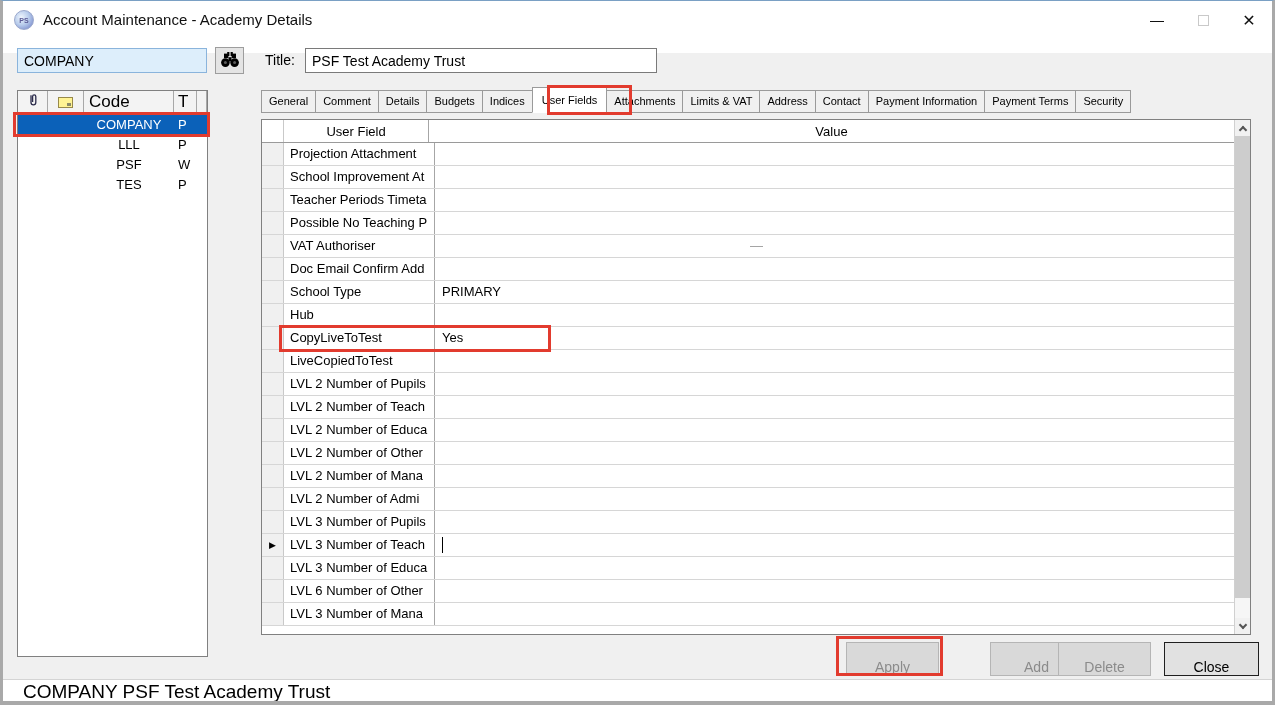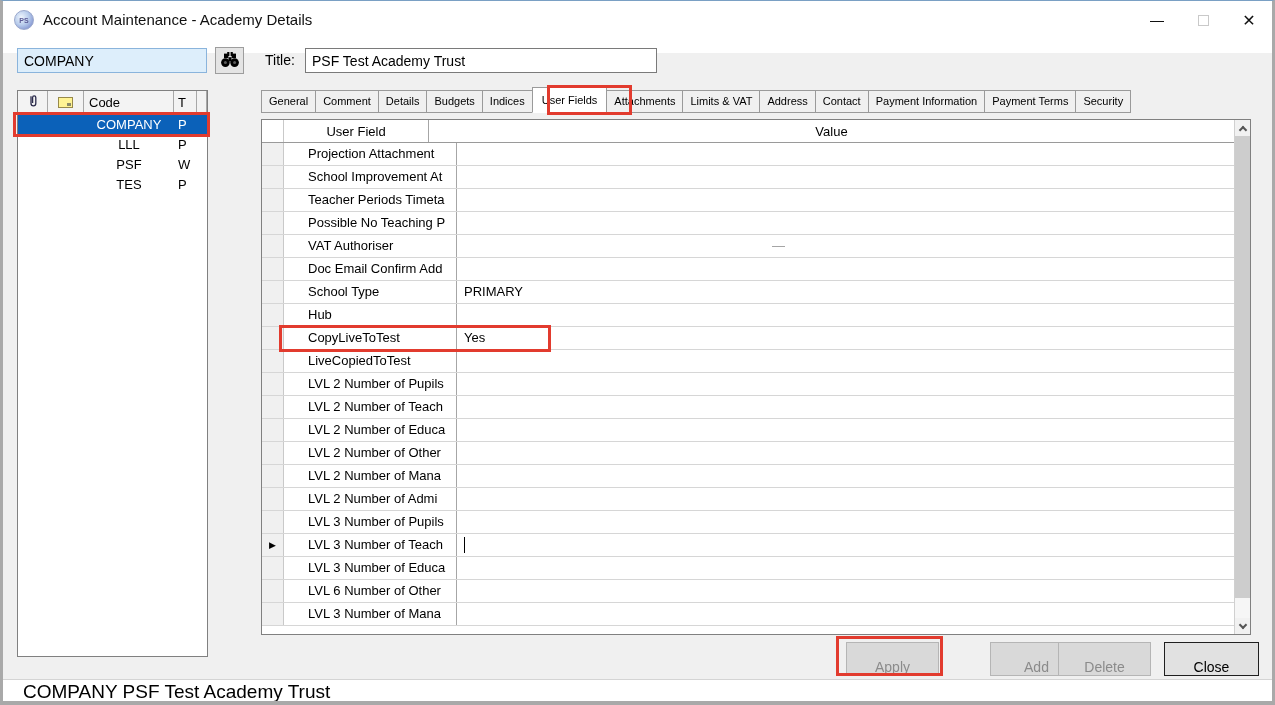--- a/index.html
+++ b/index.html
@@ -23,21 +23,21 @@
   .max-box{width:11px;height:11px;border:1px solid #c9c9c9;}
   
   .search-input{position:absolute;left:14px;top:47px;width:190px;height:25px;
     background:#ddeefb;border:1px solid #8ab4dc;font-size:14px;padding:0 6px;color:#000;outline:none;}
   .binoc-btn{position:absolute;left:212px;top:46px;width:29px;height:27px;background:#e4e4e4;
     border:1px solid #9d9d9d;display:flex;align-items:center;justify-content:center;padding:0;}
   .listbox{position:absolute;left:14px;top:89px;width:191px;height:567px;background:#ffffff;
     border:1px solid #808080;}
   .list-head{display:flex;height:23px;}
   .lh-cell{background:#f3f3f3;border-right:1px solid #a8a8a8;border-bottom:1px solid #a8a8a8;
-    display:flex;align-items:center;font-size:13px;color:#000;overflow:hidden;}
+    display:flex;align-items:center;font-size:17px;color:#000;overflow:hidden;}
   .lh-c1{width:30px;justify-content:center;}
   .lh-c2{width:36px;justify-content:center;}
   .lh-c3{width:90px;padding-left:5px;}
   .lh-c4{width:23px;padding-left:4px;}
   .lh-c5{flex:1;}
   .note-icon{width:15px;height:11px;background:#fff394;border:1px solid #97894a;position:relative;}
   .note-icon::after{content:"";position:absolute;right:1px;bottom:1px;width:4px;height:3px;background:#8b8b6a;}
   .list-row{display:flex;height:20px;font-size:13px;color:#000;align-items:center;}
   .lr-c1{width:30px;}
   .lr-c2{width:36px;}
@@ -60,21 +60,21 @@
     border:1px solid #808080;}
   .uf-inner{position:absolute;left:0;top:0;right:16px;bottom:0;overflow:hidden;}
   .t-head{display:flex;height:23px;border-bottom:1px solid #9a9a9a;font-size:13px;}
   .th-gutter{width:22px;border-right:1px solid #c9c9c9;}
   .th-field{width:145px;border-right:1px solid #a6a6a6;display:flex;align-items:center;justify-content:center;}
   .th-value{flex:1;display:flex;align-items:center;justify-content:center;}
   .t-row{display:flex;height:23px;border-bottom:1px solid #d6d6d6;font-size:13px;}
   .gutter{width:22px;background:#f0f0f0;border-right:1px solid #c9c9c9;
     display:flex;align-items:center;justify-content:center;}
   .marker{font-size:9px;color:#000;}
-  .fname{width:173px;border-right:1px solid #a6a6a6;padding-left:24px;line-height:22px;
+  .fname{width:151px;border-right:1px solid #a6a6a6;padding-left:6px;line-height:22px;
     white-space:nowrap;overflow:hidden;}
   .fvalue{flex:1;position:relative;padding-left:7px;line-height:22px;white-space:nowrap;overflow:hidden;}
   .vat-dash{position:absolute;left:315px;top:0;color:#9a9a9a;}
   .caret{position:absolute;left:7px;top:3px;width:1px;height:16px;background:#000;}
   
   .vscroll{position:absolute;top:0;right:0;bottom:0;width:16px;background:#f6f6f6;border-left:1px solid #d0d0d0;}
   .sb-btn{position:absolute;left:0;width:15px;height:16px;background:#f1f1f1;
     display:flex;align-items:center;justify-content:center;}
   .sb-up{top:0;}
   .sb-down{bottom:0;}

